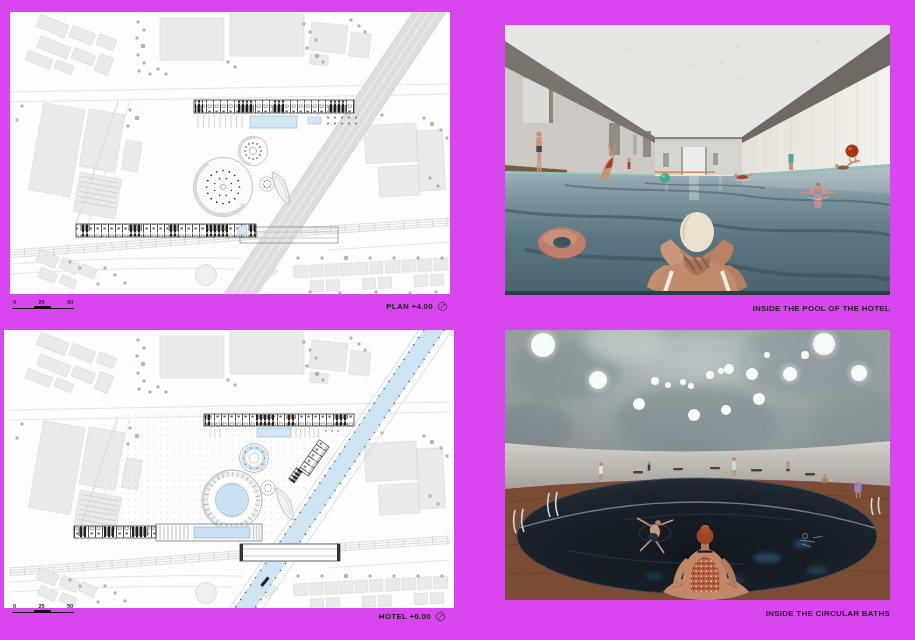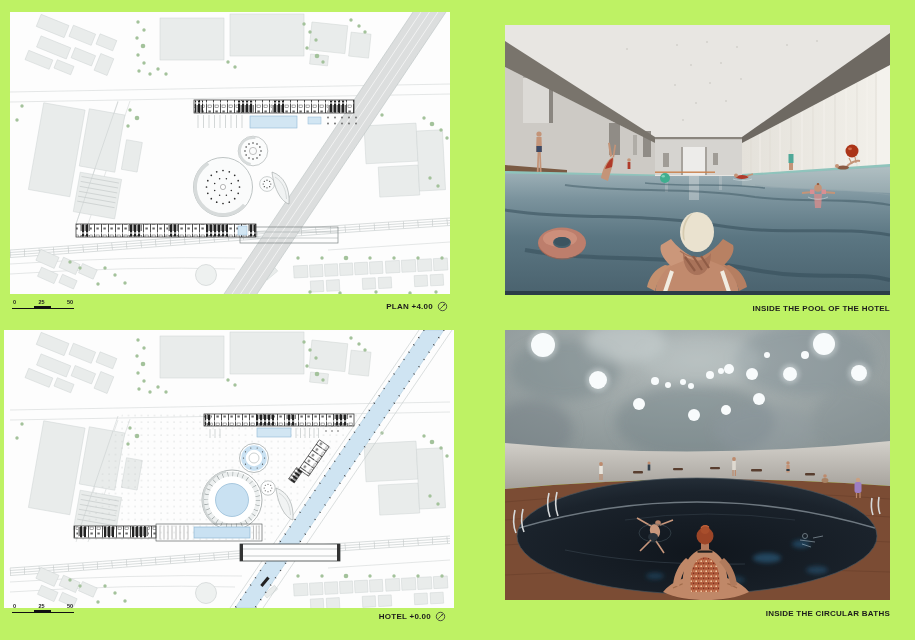--- a/index.html
+++ b/index.html
@@ -1,18 +1,18 @@
 <!DOCTYPE html>
 <html><head>
 <meta charset="utf-8">
 <style>
   html,body{margin:0;padding:0;background:#ffffff;}
   body{width:915px;height:640px;position:relative;overflow:hidden;
        font-family:"Liberation Sans",sans-serif;}
-  .board{position:absolute;inset:0;background:#bef264;}
+  .board{position:absolute;inset:0;background:#d946ef;}
   .panel{position:absolute;}
   svg{display:block;}
   .caption-row{position:absolute;display:flex;align-items:center;gap:4px;justify-content:flex-end;}
   .caption{font-size:8px;font-weight:bold;color:#1c1c1c;letter-spacing:.25px;white-space:nowrap;}
   .scalebar{position:absolute;width:62px;}
   .scalebar .labels{display:flex;justify-content:space-between;font-size:5.5px;font-weight:bold;color:#222;padding:0 1px;}
   .scalebar .bar{position:relative;height:4px;margin-top:1px;}
   .scalebar .bar .base{position:absolute;left:0;right:0;top:1.5px;height:1.1px;background:#111;}
   .scalebar .bar .seg{position:absolute;left:22px;width:17px;top:0;height:3.2px;background:#111;}
   .north{width:11px;height:11px;}

